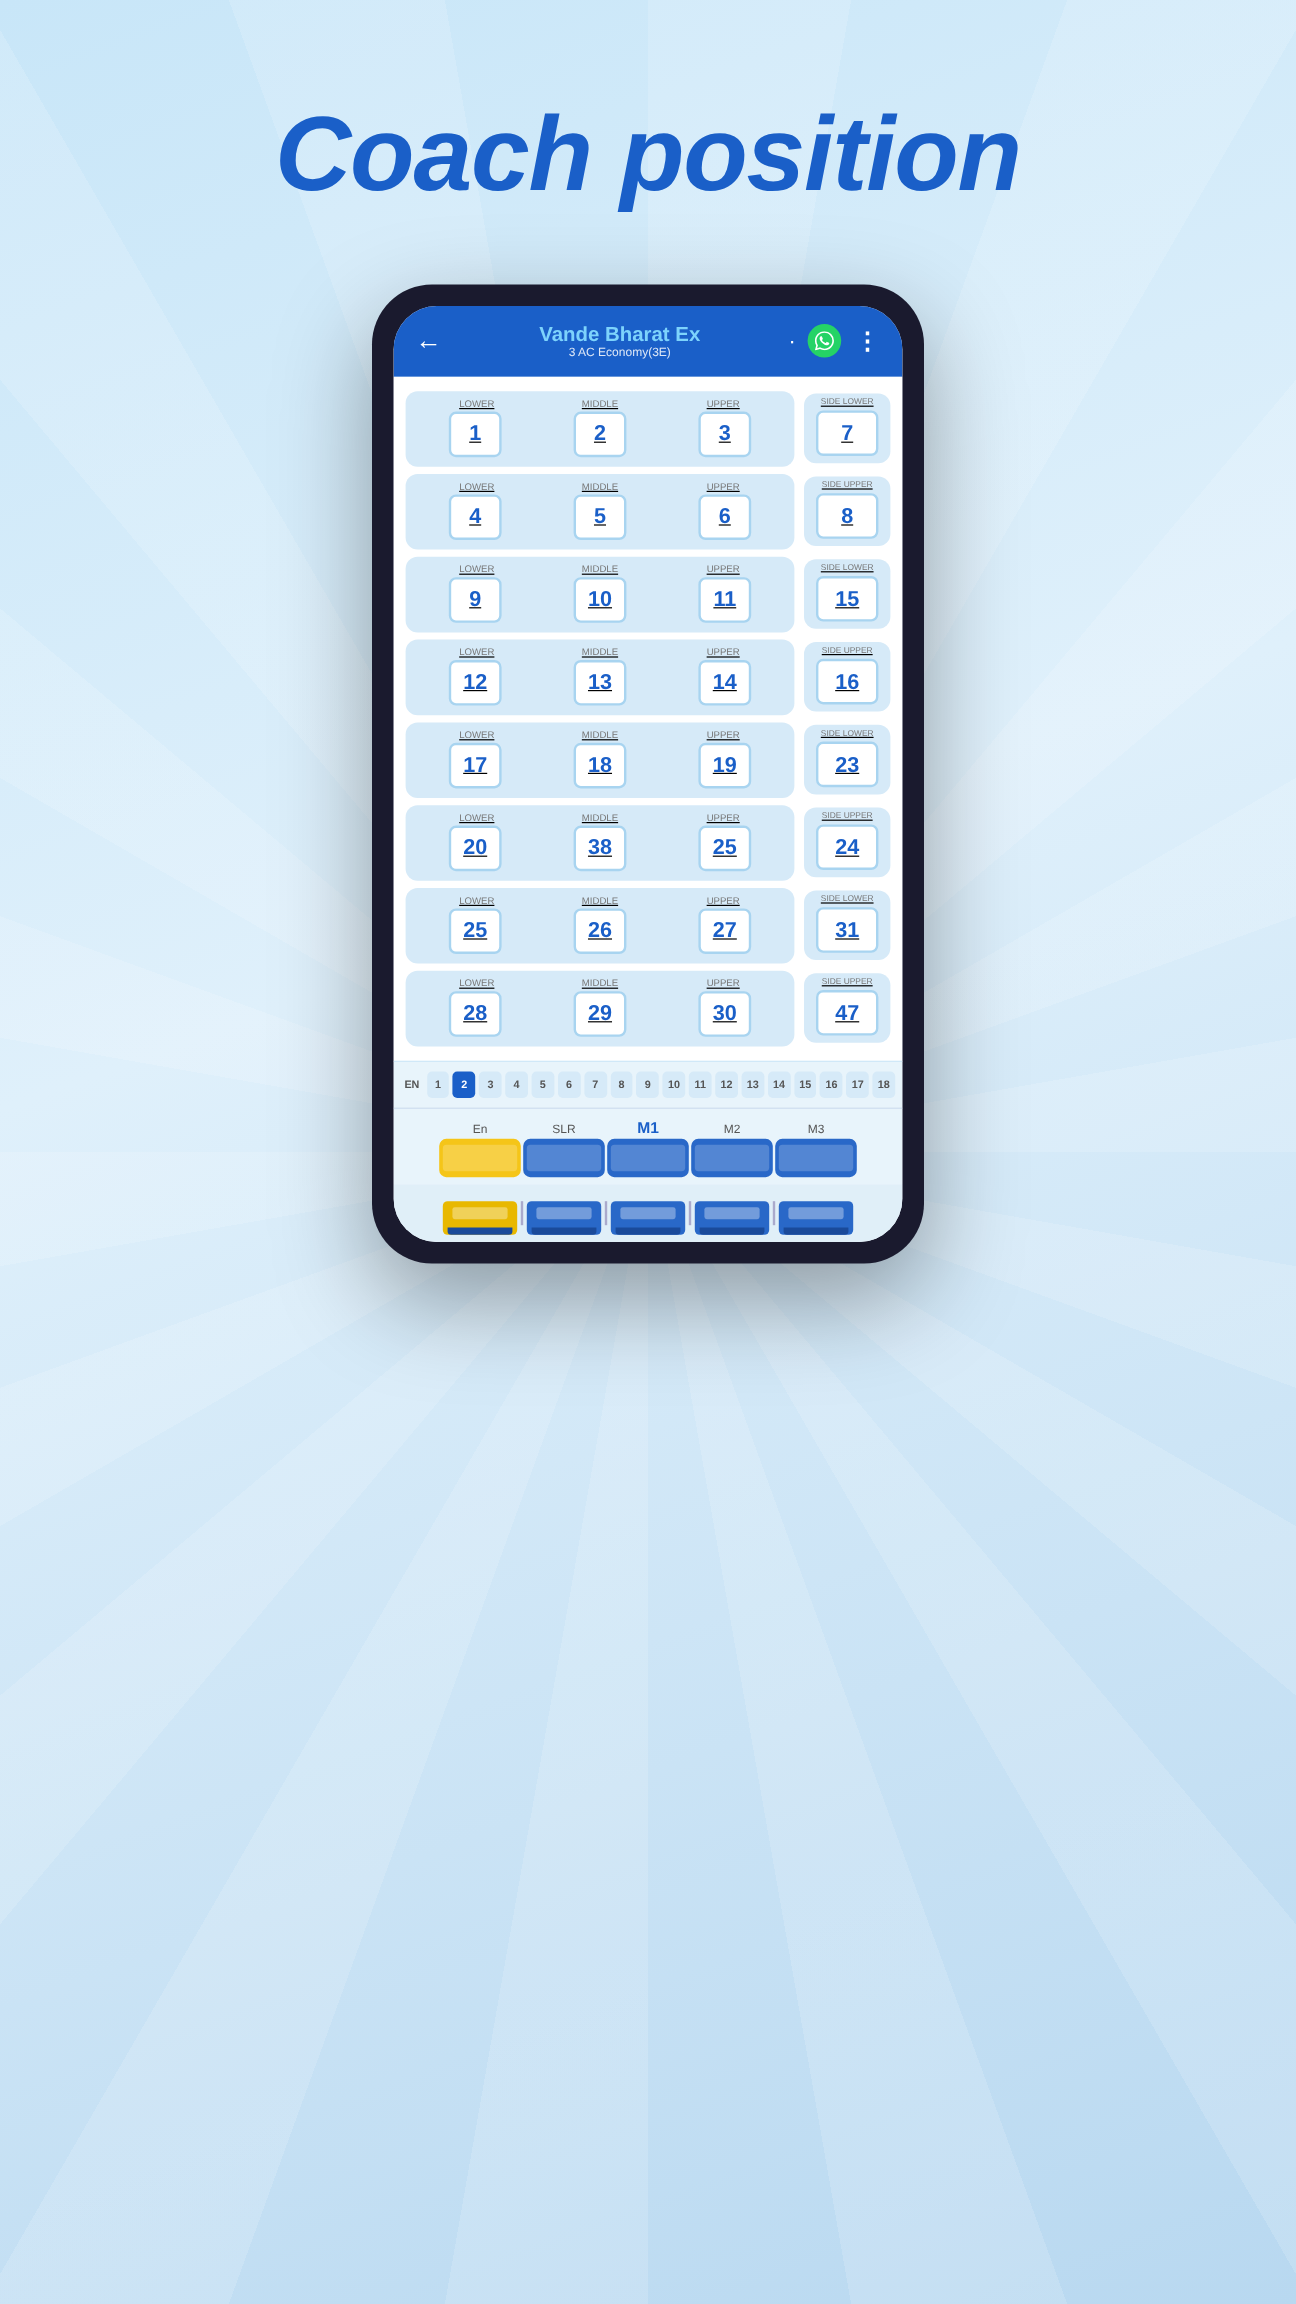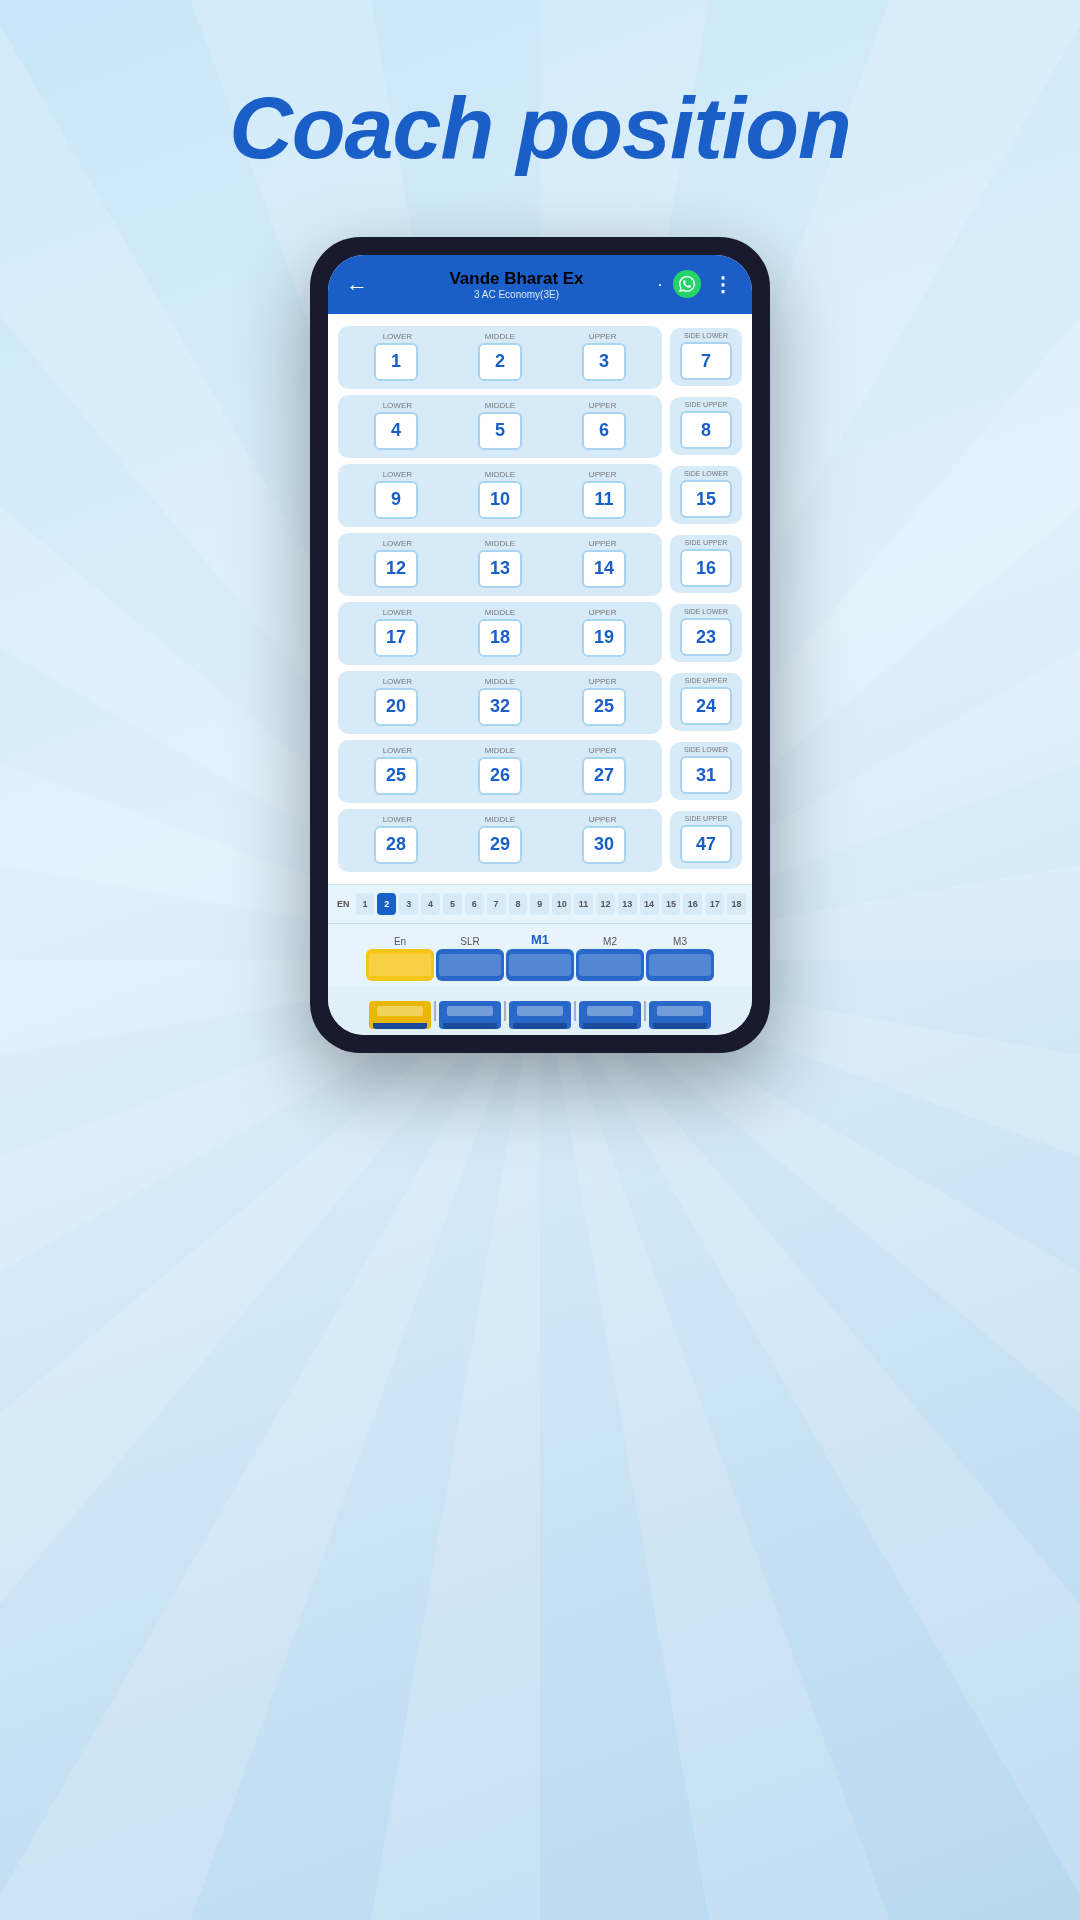--- a/index.html
+++ b/index.html
@@ -67,21 +67,21 @@
       color: white;
       font-size: 22px;
       cursor: pointer;
       width: 30px;
     }
     .header-title-block {
       flex: 1;
       text-align: center;
     }
     .header-train-name {
-      color: #000000;
+      color: #7dd3fc;
       font-weight: bold;
       font-size: 17px;
     }
     .header-class {
       color: rgba(255,255,255,0.85);
       font-size: 10px;
     }
     .header-actions {
       display: flex;
       align-items: center;
@@ -106,20 +106,21 @@
       letter-spacing: 1px;
     }
 
     
     .seat-map {
       background: white;
       padding: 12px 10px;
       display: flex;
       flex-direction: column;
       gap: 6px;
+      text-decoration: underline;
     }
 
     
     .seat-row-group {
       display: flex;
       align-items: center;
       justify-content: space-between;
       gap: 8px;
     }
 
@@ -447,21 +448,21 @@
         </div>
         <div class="seat-row-group">
           <div class="main-seats-block">
             <div class="seat-labels-row">
               <span class="seat-label">LOWER</span>
               <span class="seat-label">MIDDLE</span>
               <span class="seat-label">UPPER</span>
             </div>
             <div class="seats-row">
               <div class="seat-box">20</div>
-              <div class="seat-box">32</div>
+              <div class="seat-box">38</div>
               <div class="seat-box">25</div>
             </div>
           </div>
           <div class="side-seat-block">
             <div class="side-label">SIDE UPPER</div>
             <div class="side-seat-box">24</div>
           </div>
         </div>
         <div class="seat-row-group">
           <div class="main-seats-block">

